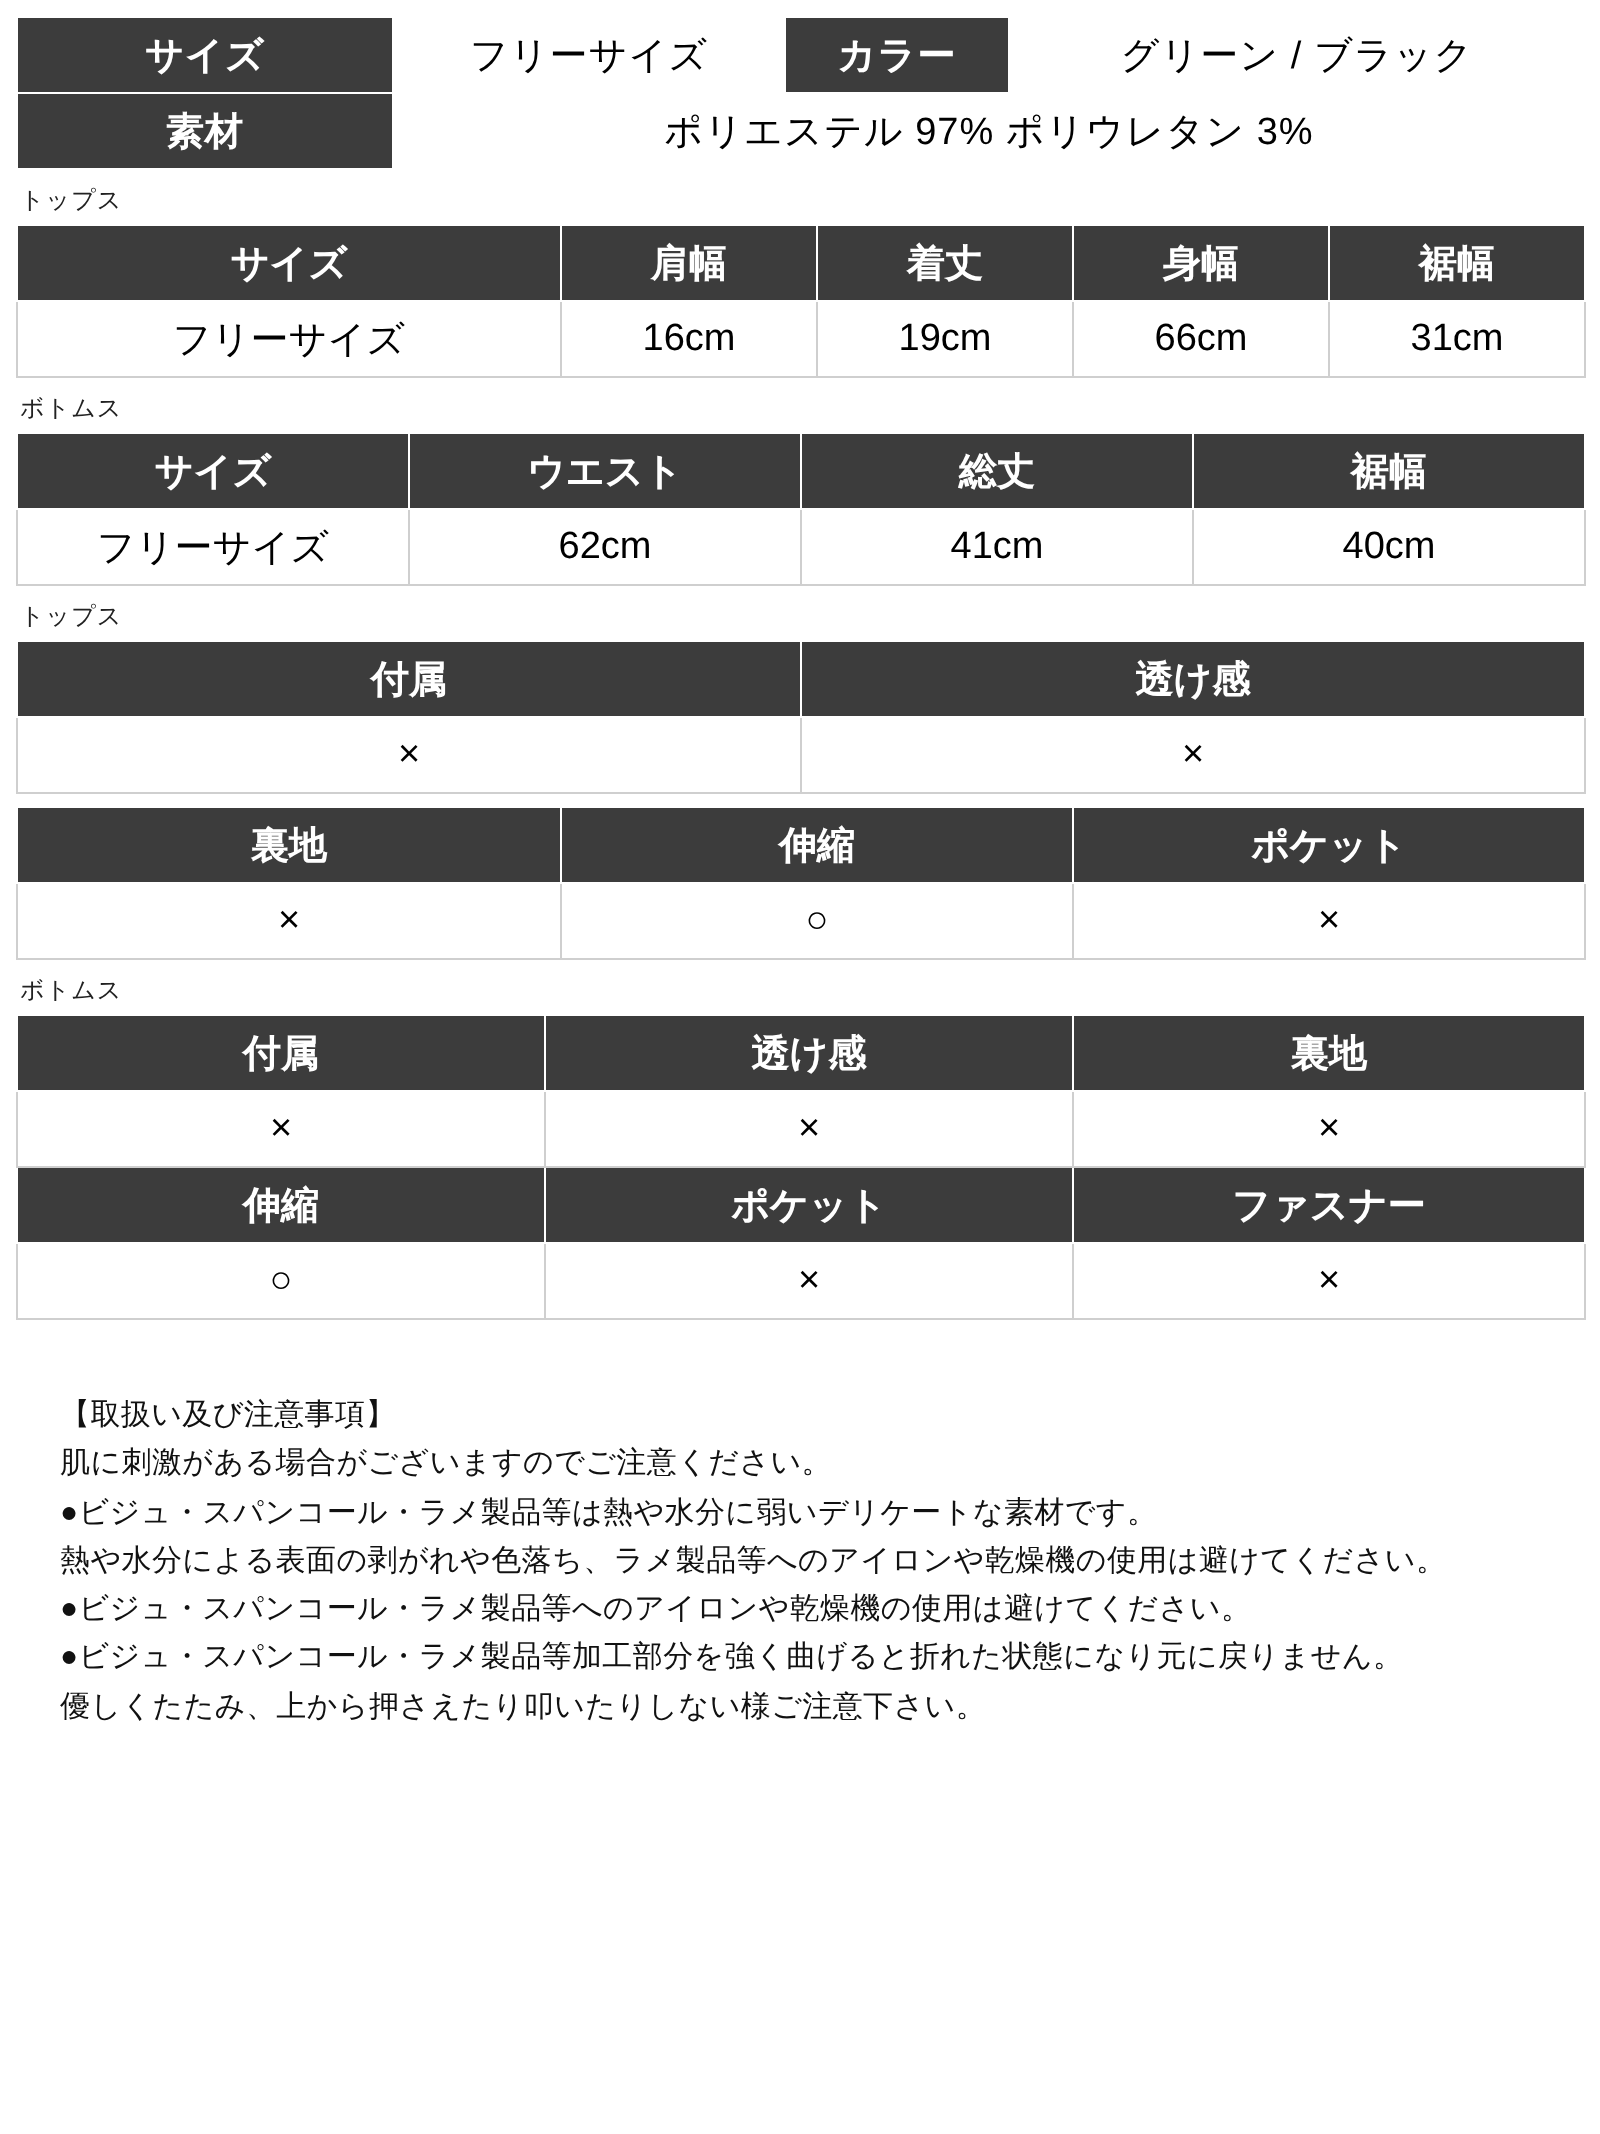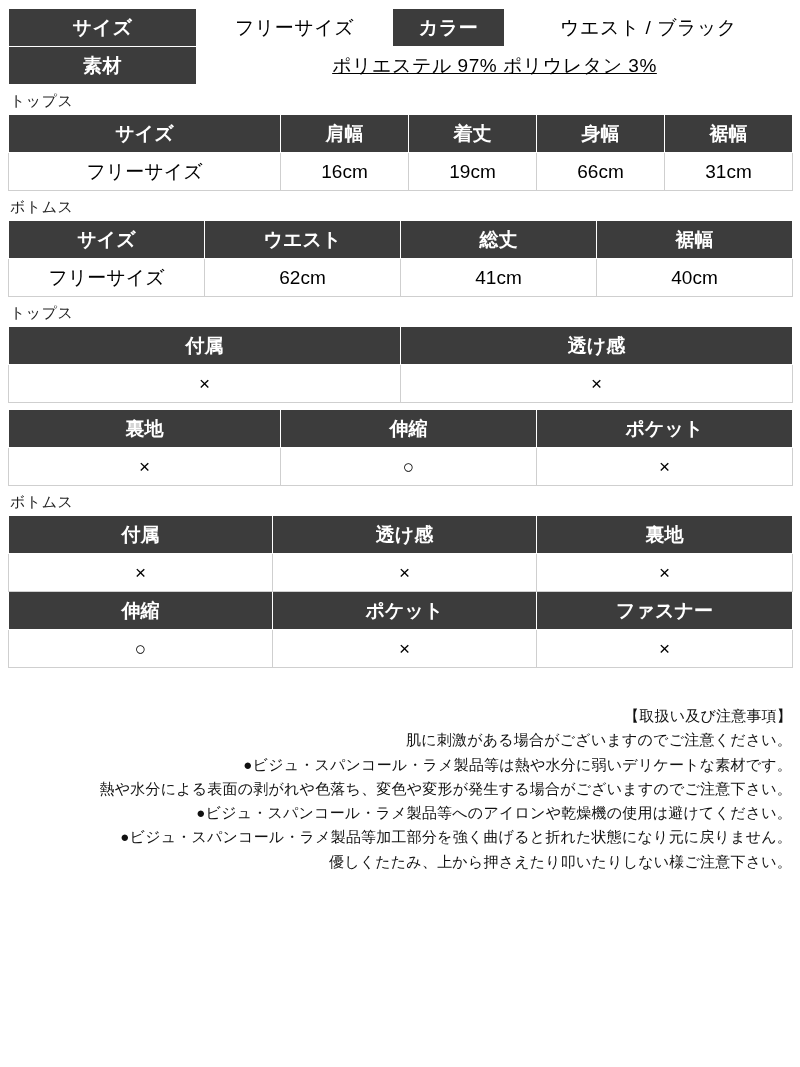--- a/index.html
+++ b/index.html
@@ -41,21 +41,21 @@
   table.spec td.hd {
     background: #3c3c3c;
     color: #ffffff;
     font-weight: bold;
   }
   table.spec td.val {
     background: #ffffff;
     color: #000000;
   }
   .section-label {
-    font-size: 15px;
+    font-size: 12px;
     color: #222222;
     margin: 7px 0 3px 2px;
     letter-spacing: 0.5px;
   }
   .gap-sm { height: 6px; }
   table.grid {
     width: 784px;
     border-collapse: collapse;
     table-layout: fixed;
   }
@@ -84,39 +84,38 @@
   }
   .notes {
     margin: 36px 0 0 22px;
     font-size: 15px;
     line-height: 1.62;
     color: #111111;
     letter-spacing: 0.2px;
   }
   .notes .note-line {
     white-space: pre-wrap;
-    text-align: right;
   }
 </style>
 </head>
 <body>
 
 <div class="page">
 
   <table class="spec">
     <tbody id="top-spec-body">
         <tr>
           <td class="hd" style="width: 188px;">サイズ</td>
           <td class="val" style="width: 196px;">フリーサイズ</td>
           <td class="hd" style="width: 112px;">カラー</td>
-          <td class="val" style="width: 288px;">ウエスト / ブラック</td>
+          <td class="val" style="width: 288px;">グリーン / ブラック</td>
         </tr>
         <tr>
           <td class="hd" style="width: 188px;">素材</td>
-          <td class="val" colspan="3" style="width: 596px; text-decoration: underline;">ポリエステル 97%  ポリウレタン 3%</td>
+          <td class="val" colspan="3" style="width: 596px;">ポリエステル 97%  ポリウレタン 3%</td>
         </tr>
       </tbody>
   </table>
 
   <div id="sections-container">
       <div class="section-label">トップス</div>
       <table class="grid">
         <colgroup>
           <col style="width: 272px;">
           <col style="width: 128px;">
@@ -231,20 +230,20 @@
           </tr>
         </tbody>
       </table>
     </div>
 
   <div class="notes">
     <div class="note-line">【取扱い及び注意事項】</div>
     <div id="notes-lines">
         <div class="note-line">肌に刺激がある場合がございますのでご注意ください。</div>
         <div class="note-line">●ビジュ・スパンコール・ラメ製品等は熱や水分に弱いデリケートな素材です。</div>
-        <div class="note-line">熱や水分による表面の剥がれや色落ち、変色や変形が発生する場合がございますのでご注意下さい。</div>
+        <div class="note-line">熱や水分による表面の剥がれや色落ち、ラメ製品等へのアイロンや乾燥機の使用は避けてください。</div>
         <div class="note-line">●ビジュ・スパンコール・ラメ製品等へのアイロンや乾燥機の使用は避けてください。</div>
         <div class="note-line">●ビジュ・スパンコール・ラメ製品等加工部分を強く曲げると折れた状態になり元に戻りません。</div>
         <div class="note-line">優しくたたみ、上から押さえたり叩いたりしない様ご注意下さい。</div>
       </div>
   </div>
 
 </div>
 
 </body></html>

